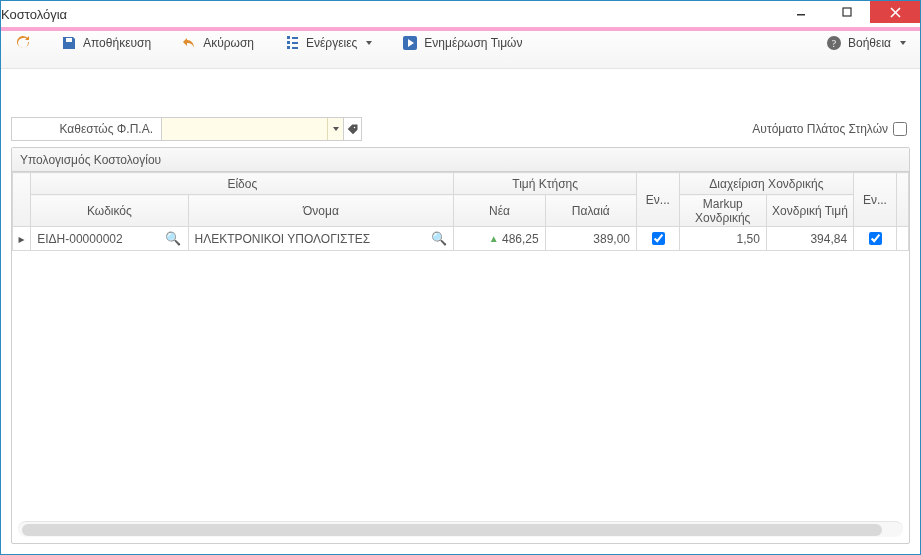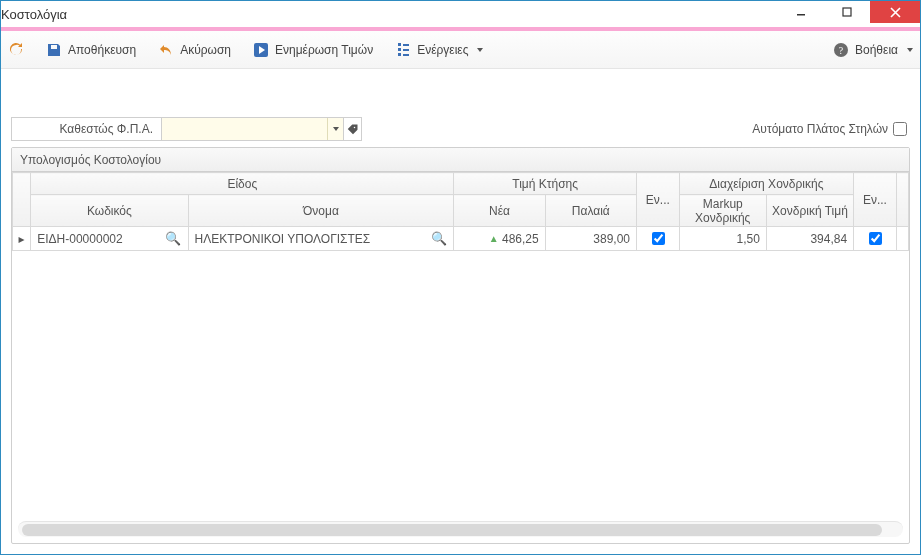--- a/index.html
+++ b/index.html
@@ -4,21 +4,21 @@
 <style>
   * { box-sizing: border-box; }
   html, body { margin: 0; padding: 0; font-family: "Segoe UI", Tahoma, sans-serif; font-size: 12px; color: #333; background: #5ab4e0; }
   .window { width: 921px; height: 555px; background: #fff; border: 1px solid #2e8bc0; position: relative; display:flex; flex-direction:column; }
   .titlebar { height: 30px; background: #fff; display:flex; align-items:center; justify-content:flex-start; position:relative; border-bottom:4px solid #f9a8d4; }
   .titlebar .title { font-size:13px; color:#333; }
   .titlebar .controls { position:absolute; right:0; top:0; display:flex; }
   .titlebar .ctrl { width:46px; height:22px; display:flex; align-items:center; justify-content:center; cursor:pointer; }
   .titlebar .ctrl.close { background:#e04343; color:#fff; width:50px; height:22px; }
   .titlebar .ctrl.min, .titlebar .ctrl.max { color:#333; }
-  .toolbar { height:38px; display:flex; align-items:center; padding:0 3px; gap:14px; border-bottom:1px solid #e5e5e5; background:linear-gradient(#fdfdfd,#f5f5f5); }
+  .toolbar { height:38px; display:flex; align-items:flex-start; padding:0 10px; gap:22px; border-bottom:1px solid #e5e5e5; background:linear-gradient(#fdfdfd,#f5f5f5); }
   .toolbar .spacer { flex:1; }
   .tbtn { display:flex; align-items:center; gap:6px; cursor:pointer; color:#444; padding:4px 4px; }
   .tbtn .ico { width:16px; height:16px; display:inline-flex; align-items:center; justify-content:center; }
   .caret-down::after { content:""; display:inline-block; border-left:3px solid transparent; border-right:3px solid transparent; border-top:4px solid #555; margin-left:3px; }
 
   .content { flex:1; padding:8px 10px 10px 10px; background:#fff; display:flex; flex-direction:column; }
   .row1 { display:flex; align-items:center; margin-bottom:6px; gap:8px;margin-top:40px; }
   .vat-field { display:flex; align-items:center; height:24px; border:1px solid #cfcfcf; background:#fff; }
   .vat-label-box { width:150px; height:100%; display:flex; align-items:center; justify-content:flex-end; padding-right:8px; border-right:1px solid #cfcfcf; background:#fff; color:#555; }
   .vat-input-wrap { display:flex; align-items:center; height:100%; background:#fffcea; }
@@ -96,36 +96,36 @@
       <span>Αποθήκευση</span>
     </div>
     <div class="tbtn">
       <span class="ico">
         <svg width="16" height="16" viewBox="0 0 16 16">
             <path d="M6 3 2 7l4 4V8c3 0 6 1 7 5 0-5-3-8-7-8V3z" fill="#e08b2c"></path>
           </svg>
       </span>
       <span>Ακύρωση</span>
     </div>
+    <div class="tbtn caret-down">
+      <span class="ico">
+        <svg width="16" height="16" viewBox="0 0 16 16">
+            <path d="M3 14h3v-3H3v3zm0-5h3V6H3v3zm0-5h3V1H3v3zm5 10h6v-2H8v2zm0-5h6V7H8v2zm0-7v2h6V2H8z" fill="#3b6fb6"></path>
+          </svg>
+      </span>
+      <span>Ενέργειες</span>
+    </div>
     <div class="tbtn">
       <span class="ico">
         <svg width="16" height="16" viewBox="0 0 16 16">
             <rect x="1" y="1" width="14" height="14" rx="2" fill="#3b6fb6"></rect>
             <path d="M6 4l6 4-6 4V4z" fill="#fff"></path>
           </svg>
       </span>
       <span>Ενημέρωση Τιμών</span>
-    </div>
-    <div class="tbtn caret-down">
-      <span class="ico">
-        <svg width="16" height="16" viewBox="0 0 16 16">
-            <path d="M3 14h3v-3H3v3zm0-5h3V6H3v3zm0-5h3V1H3v3zm5 10h6v-2H8v2zm0-5h6V7H8v2zm0-7v2h6V2H8z" fill="#3b6fb6"></path>
-          </svg>
-      </span>
-      <span>Ενέργειες</span>
     </div>
     <div class="spacer"></div>
     <div class="tbtn caret-down">
       <span class="ico">
         <svg width="16" height="16" viewBox="0 0 16 16">
             <circle cx="8" cy="8" r="7" fill="#6a6a6a"></circle>
             <text x="8" y="12" text-anchor="middle" font-size="10" fill="#fff" font-family="Segoe UI">?</text>
           </svg>
       </span>
       <span>Βοήθεια</span>

